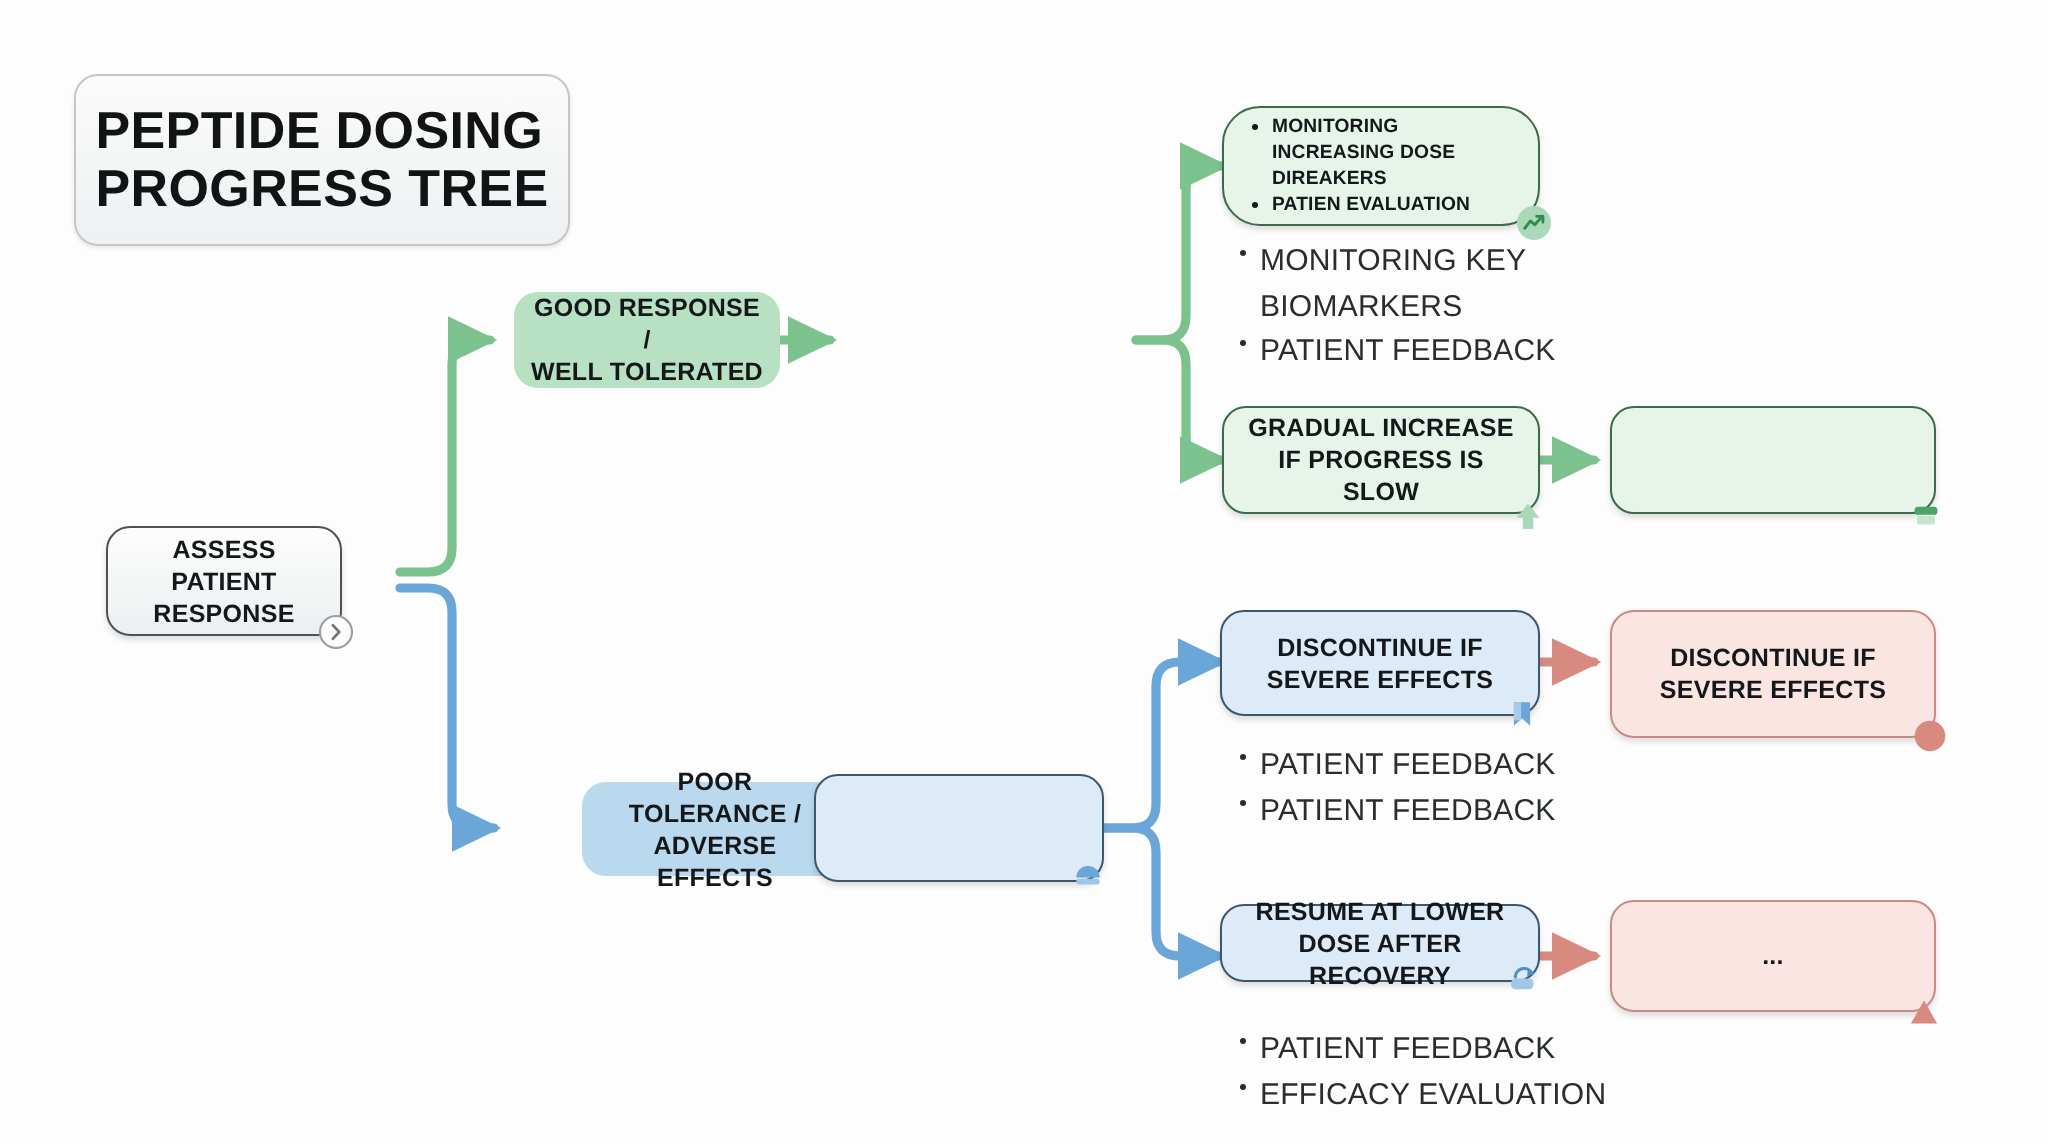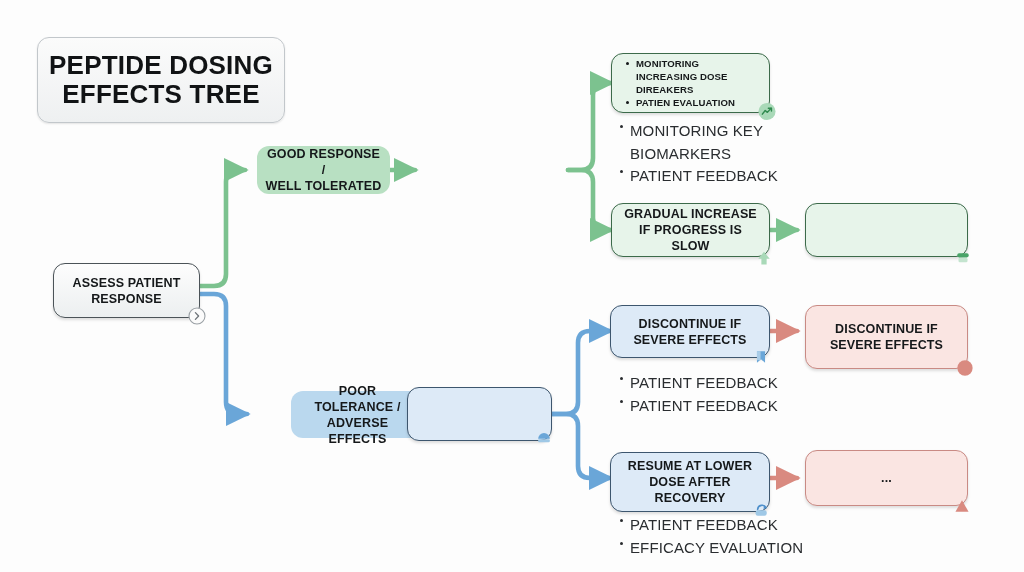--- a/index.html
+++ b/index.html
@@ -14,21 +14,21 @@
   
   .title-card{
     position:absolute;left:37px;top:37px;width:246px;height:84px;
     background:linear-gradient(180deg,#fbfbfb 0%,#eef0f1 100%);
     border:1px solid #c2c7cb;border-radius:12px;
     box-shadow:0 1px 2px rgba(0,0,0,.10);
     display:flex;align-items:center;justify-content:center;
   }
   .title-text{
     font-size:26px;line-height:1.12;font-weight:bold;color:#111315;
-    letter-spacing:.2px;text-align:center;
+    letter-spacing:.2px;text-align:left;
   }
 
   
   .node{
     position:absolute;box-sizing:border-box;
     display:flex;align-items:center;justify-content:center;
     text-align:center;border-radius:12px;
   }
   .node .label{
     font-size:12.5px;font-weight:bold;line-height:1.28;color:#15181a;
@@ -133,42 +133,42 @@
       <path d="M770,331 L797,331" marker-end="url(#ap)"></path>
     </g>
     <g fill="none" stroke="#d98a80" stroke-width="4.6" stroke-linecap="round">
       <path d="M770,478 L797,478" marker-end="url(#ap)"></path>
     </g>
   </svg>
 
   <div class="title-card">
     <div class="title-text">
       <span>PEPTIDE DOSING</span><br>
-      <span>EFFECTS TREE</span>
+      <span>PROGRESS TREE</span>
     </div>
   </div>
 
-  <div class="node outlined fill-grey" style="left:53px;top:263px;width:147px;height:55px;">
+  <div class="node outlined fill-grey" style="left:53px;top:263px;width:118px;height:55px;">
     <span class="label">ASSESS PATIENT
 RESPONSE</span>
     <span class="badge">
       <svg width="18" height="18" viewBox="0 0 18 18">
         <circle cx="9" cy="9" r="8" fill="#fbfbfb" stroke="#9aa0a5" stroke-width="1.1"></circle>
         <path d="M7.4,5.6 L10.6,9 L7.4,12.4" fill="none" stroke="#6d7378" stroke-width="1.3" stroke-linecap="round" stroke-linejoin="round"></path>
       </svg>
     </span>
   </div>
 
   <div class="node plain fill-green-solid" style="left:257px;top:146px;width:133px;height:48px;">
     <span class="label">GOOD RESPONSE /
 WELL TOLERATED</span>
   </div>
 
 
-  <div class="node outlined bulleted fill-green-soft border-green" style="left:611px;top:53px;width:159px;height:60px;">
+  <div class="node outlined bulleted fill-green-soft border-green" style="left:611px;top:53px;width:159px;height:60px;border-radius:19px;">
     <ul>
       <li>MONITORING INCREASING DOSE DIREAKERS</li>
       <li>PATIEN EVALUATION</li>
     </ul>
     <span class="badge">
       <svg width="19" height="19" viewBox="0 0 19 19">
         <circle cx="9.5" cy="9.5" r="9" fill="#a9d9b8"></circle>
         <path d="M4.6,12.3 L7.6,8.4 L9.9,10.4 L13.8,6.0" fill="none" stroke="#2f8a4e" stroke-width="1.5" stroke-linecap="round" stroke-linejoin="round"></path>
         <path d="M10.9,6.0 L14.2,6.0 L14.2,9.1" fill="none" stroke="#2f8a4e" stroke-width="1.5" stroke-linecap="round" stroke-linejoin="round"></path>
       </svg>
@@ -227,21 +227,21 @@
   <div class="node outlined fill-pink-soft border-pink" style="left:805px;top:305px;width:163px;height:64px;">
     <span class="label">DISCONTINUE IF
 SEVERE EFFECTS</span>
     <span class="badge" style="right:-7px;bottom:-9px;">
       <svg width="20" height="20" viewBox="0 0 20 20">
         <circle cx="10" cy="10" r="8.5" fill="#d98a80"></circle>
       </svg>
     </span>
   </div>
 
-  <div class="node outlined fill-blue-soft border-blue" style="left:610px;top:452px;width:160px;height:60px;">
+  <div class="node outlined fill-blue-soft border-blue" style="left:610px;top:452px;width:160px;height:39px;">
     <span class="label">RESUME AT LOWER
 DOSE AFTER RECOVERY</span>
     <span class="badge" style="right:-2px;bottom:-8px;">
       <svg width="21" height="21" viewBox="0 0 21 21">
         <rect x="3" y="10.2" width="13" height="6.3" rx="2.6" fill="#9fc8e6"></rect>
         <path d="M5.4,9.2 A5.2,5.2 0 0,1 15.2,7.2" fill="none" stroke="#4f90cb" stroke-width="1.9" stroke-linecap="round"></path>
         <path d="M12.6,4.5 L15.9,7.0 L12.4,9.2" fill="#4f90cb"></path>
       </svg>
     </span>
   </div>

